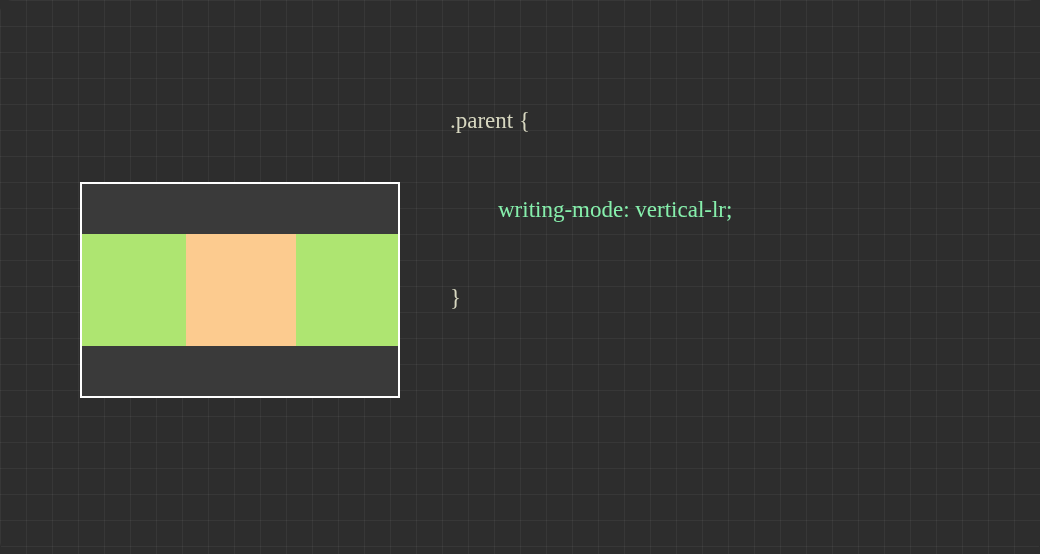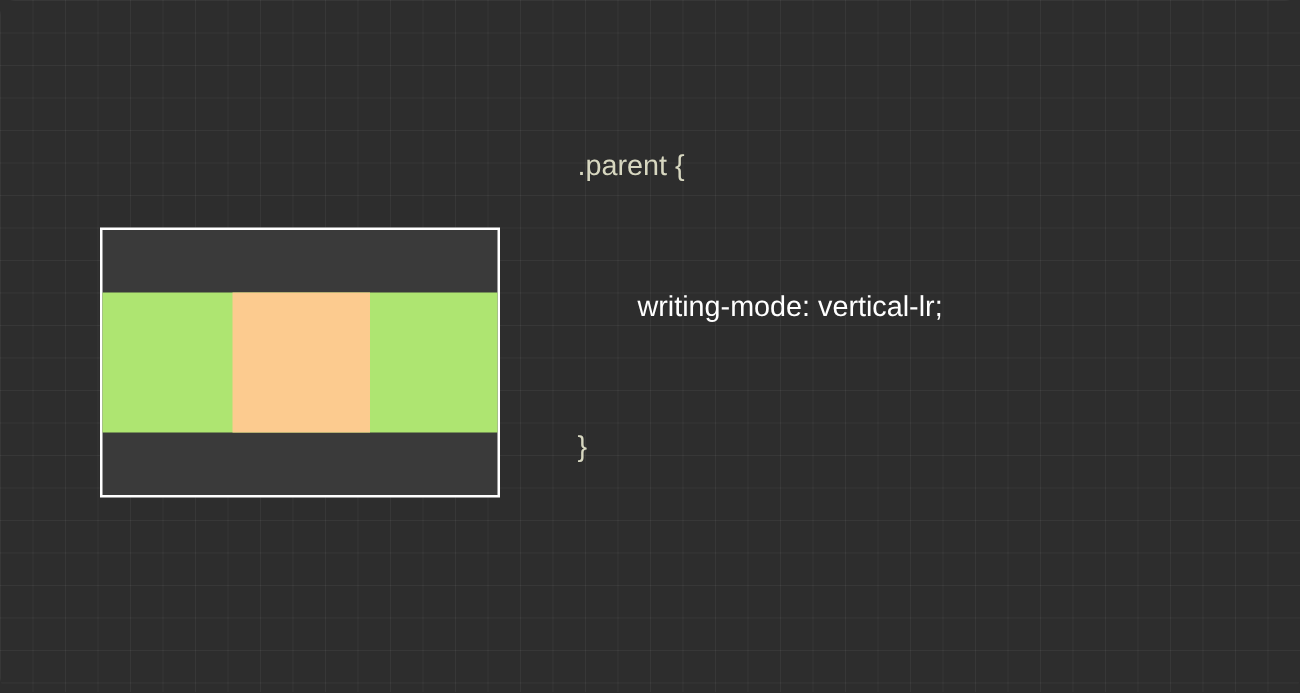--- a/index.html
+++ b/index.html
@@ -54,23 +54,23 @@
   }
 
   .code {
     position: absolute;
     left: 450px;
     top: 18px;
     font-size: 23px;
     line-height: 1.28;
     white-space: pre;
   }
-  .code div { margin: 12px; }
+  .code div { margin: 0; font-family: Liberation Serif, serif; }
   .c-default { color: #d7d7c0; }
-  .c-prop    { color: #ffffff; }
+  .c-prop    { color: #86efac; }
   .indent { padding-left: 48px; display: inline-block; }
   .gap { height: 8px; }
 </style>
 </head>
 <body>
 
 <div class="grid-bg"></div>
 
 <div class="diagram">
   <div class="diagram-middle">

